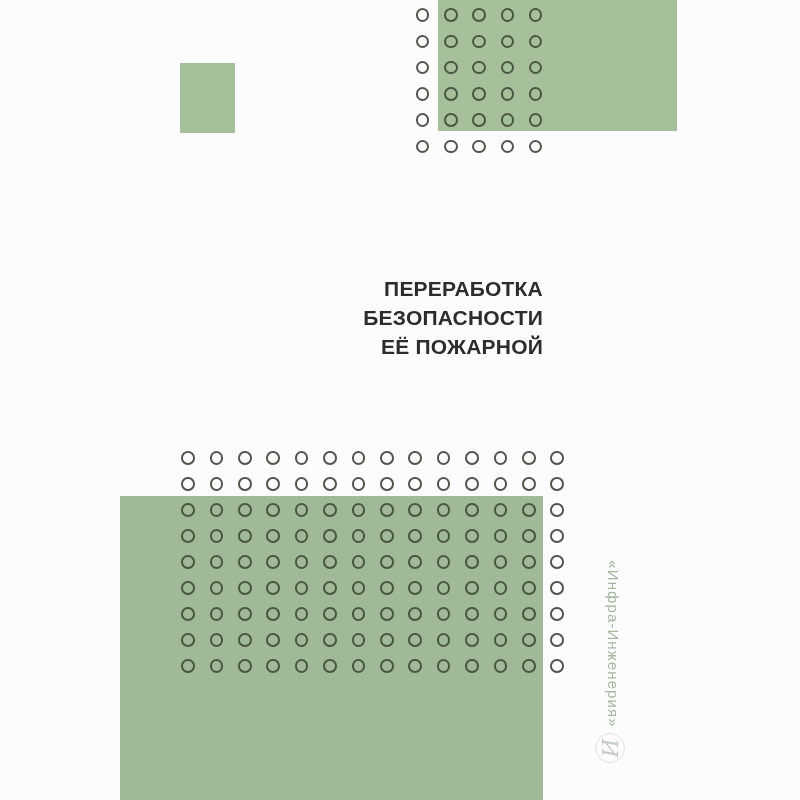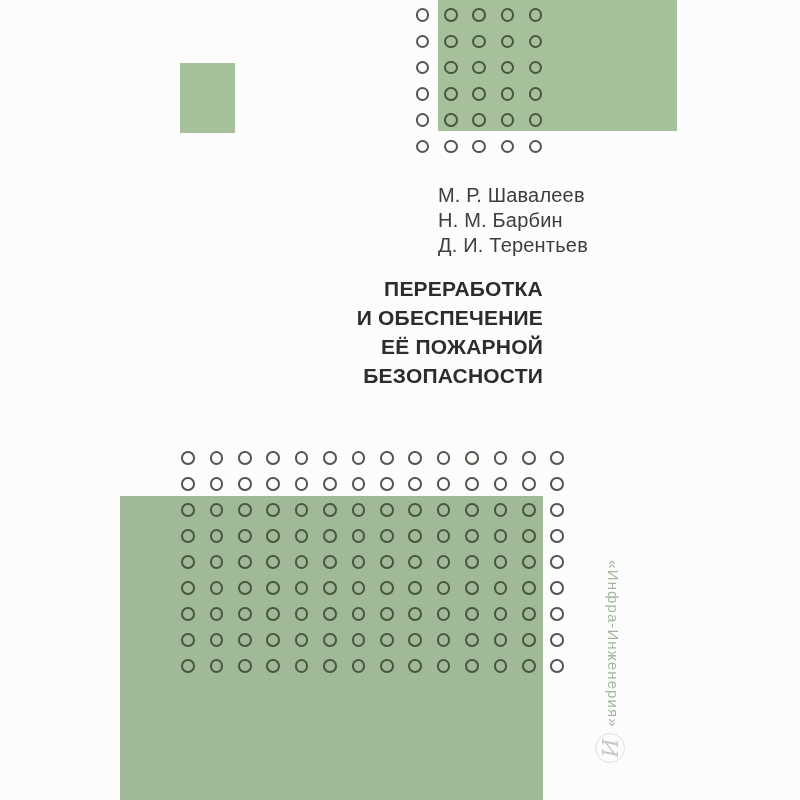--- a/index.html
+++ b/index.html
@@ -48,31 +48,25 @@
 
 <div class="cover" style="--bg: #fbfcfb; --green-top: #a6c09c; --green-main: #a0b998; --author-text: #3b3e3c; --title-text: #2b2d2b; --publisher-text: #a4b79f; --logo-glyph: #c5ccc4; --logo-ring: #dfe4de;">
 
   <div class="block sq-tl"></div>
   <div class="block rect-tr"></div>
   <div class="block rect-main"></div>
 
   <div></div>
   <div></div>
 
-  <div class="block authors">
-    <div>М. Р. Шавалеев</div>
-    <div>Н. М. Барбин</div>
-    <div>Д. И. Терентьев</div>
-  </div>
 
   <div class="block title">
     <div>ПЕРЕРАБОТКА</div>
-    <div>И ОБЕСПЕЧЕНИЕ</div>
+    <div>БЕЗОПАСНОСТИ</div>
     <div>ЕЁ ПОЖАРНОЙ</div>
-    <div>БЕЗОПАСНОСТИ</div>
   </div>
 
   <div class="block publisher">«Инфра-Инженерия»</div>
 
   <div class="block logo">
     <span>И</span>
   </div>
 
 <span class="ring" style="left: 415.95px; top: 8.25px; width: 13.5px; height: 13.5px; border-color: rgb(82, 86, 78);"></span>
     <span class="ring" style="left: 444.2px; top: 8.25px; width: 13.5px; height: 13.5px; border-color: rgb(71, 88, 62);"></span>

